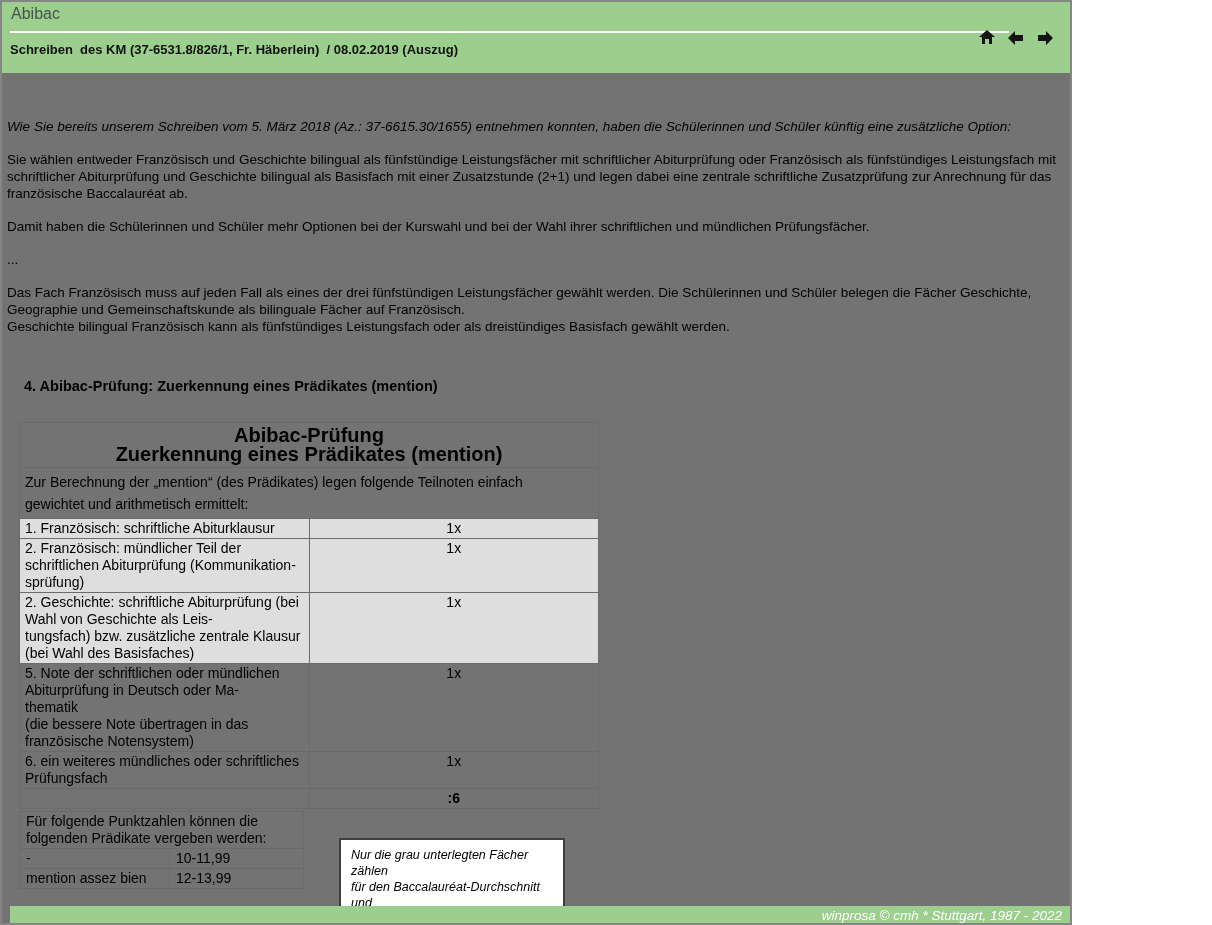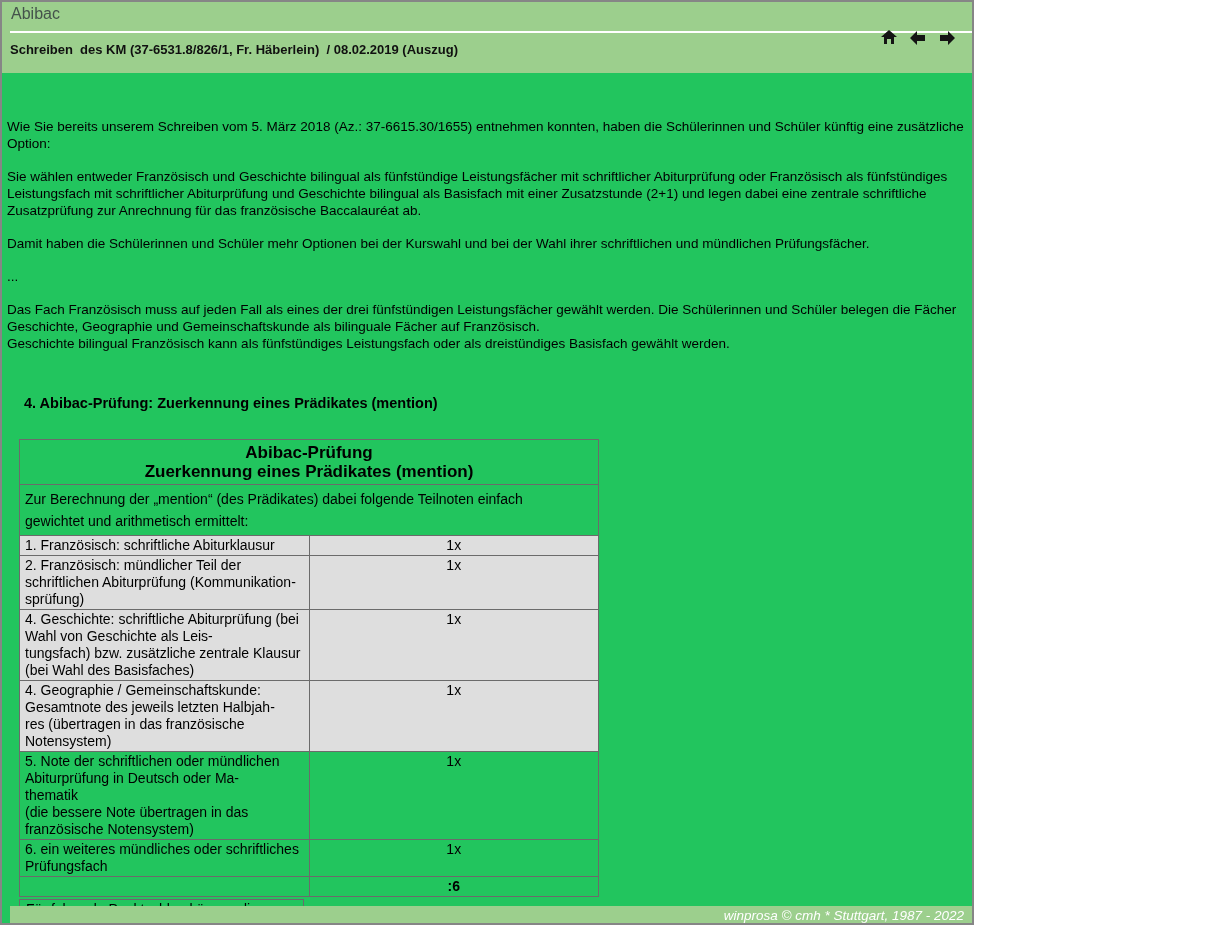--- a/index.html
+++ b/index.html
@@ -1,22 +1,22 @@
 <!DOCTYPE html>
 <html><head>
 <meta charset="utf-8">
 <style>
   * { box-sizing: border-box; }
   html,body { margin:0; padding:0; background:#fff; }
   body { font-family:"Liberation Sans", sans-serif; }
 
   .page {
-    width:974px; height:925px;
+    width:1072px; height:925px;
     border:2px solid #868686;
-    background:#22c55e;
+    background:#737373;
     position:relative;
     overflow:hidden;
   }
 
   
   .topbar { height:71px; background:#9CCF8D; position:relative; }
   .topbar-title {
     position:absolute; left:9px; top:3px;
     font-size:16px; color:#44524B;
   }
@@ -30,21 +30,21 @@
   }
   .navbar {
     position:absolute; top:28px; right:17px;
     display:flex; gap:13px; align-items:center;
   }
   .navbar .navbtn { display:block; cursor:pointer; line-height:0; }
 
   
   main { padding:0 4px 0 5px; font-size:13.5px; line-height:17px; color:#000; }
   main p { margin:16px 0; white-space:pre-wrap; }
-  main p.first { margin-top:45px; }
+  main p.first { margin-top:45px;font-style:italic; }
 
   .section-heading {
     font-weight:bold; 
     font-size:14.5px; line-height:18px;
     margin:42px 0 0 17px; color:#000;
   }
 
   
   .main-table {
     border-collapse:collapse;
@@ -54,21 +54,21 @@
     table-layout:fixed;
   }
   .main-table td {
     border:1px solid #6b6b6b;
     padding:1px 5px;
     vertical-align:top;
     white-space:pre-wrap;
   }
   .main-table td.mt-title {
     text-align:center; font-weight:bold;
-    font-size:17px; line-height:19px; padding:3px 5px;
+    font-size:20px; line-height:19px; padding:3px 5px;
   }
   .main-table tr.mt-intro td { line-height:22px; padding:3px 5px; }
   .main-table tr.shaded td { background:#DEDEDE; }
   .main-table td.wcol { width:28px; text-align:center; padding:1px 6px; }
   .main-table td.total-cell { font-weight:bold; }
 
   
   .bottom-section { position:relative; margin-top:2px; height:116px; }
   .mention-table {
     border-collapse:collapse;
@@ -142,40 +142,35 @@
 Geschichte bilingual Französisch kann als fünfstündiges Leistungsfach oder als dreistündiges Basisfach gewählt werden.</p>
 
     <div class="section-heading">4. Abibac-Prüfung: Zuerkennung eines Prädikates (mention)</div>
 
     <table class="main-table">
       <tbody>
           <tr>
         <td class="mt-title" colspan="2"><span>Abibac-Prüfung</span><br><span>Zuerkennung eines Prädikates (mention)</span></td>
       </tr>
       <tr class="mt-intro">
-        <td colspan="2">Zur Berechnung der „mention“ (des Prädikates) dabei folgende Teilnoten einfach
+        <td colspan="2">Zur Berechnung der „mention“ (des Prädikates) legen folgende Teilnoten einfach
 gewichtet und arithmetisch ermittelt:</td>
       </tr>
       <tr class="shaded">
         <td>1. Französisch: schriftliche Abiturklausur</td>
         <td class="wcol">1x</td>
       </tr>
       <tr class="shaded">
         <td>2. Französisch: mündlicher Teil der schriftlichen Abiturprüfung (Kommunikation-
 sprüfung)</td>
         <td class="wcol">1x</td>
       </tr>
       <tr class="shaded">
-        <td>4. Geschichte: schriftliche Abiturprüfung (bei Wahl von Geschichte als Leis-
+        <td>2. Geschichte: schriftliche Abiturprüfung (bei Wahl von Geschichte als Leis-
 tungsfach) bzw. zusätzliche zentrale Klausur (bei Wahl des Basisfaches)</td>
-        <td class="wcol">1x</td>
-      </tr>
-      <tr class="shaded">
-        <td>4. Geographie / Gemeinschaftskunde: Gesamtnote des jeweils letzten Halbjah-
-res (übertragen in das französische Notensystem)</td>
         <td class="wcol">1x</td>
       </tr>
       <tr>
         <td>5. Note der schriftlichen oder mündlichen Abiturprüfung in Deutsch oder Ma-
 thematik
 (die bessere Note übertragen in das französische Notensystem)</td>
         <td class="wcol">1x</td>
       </tr>
       <tr>
         <td>6. ein weiteres mündliches oder schriftliches Prüfungsfach</td>

